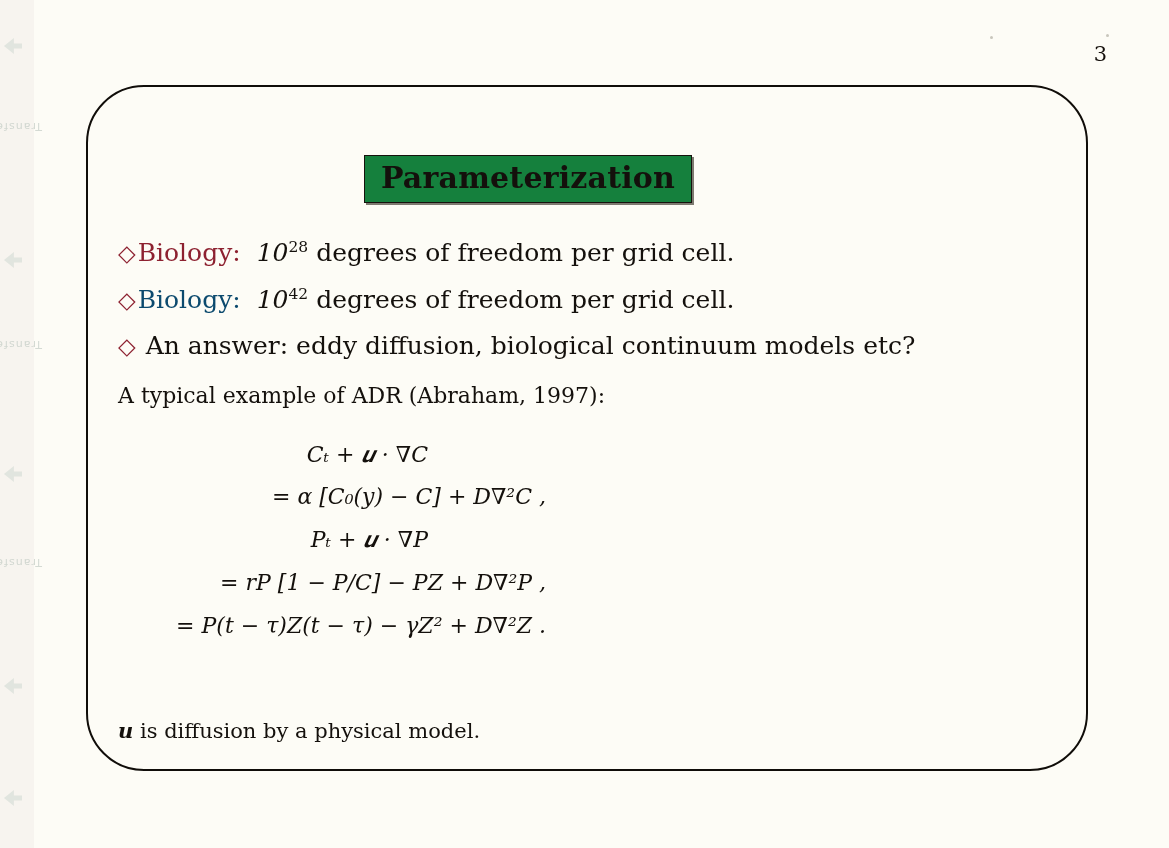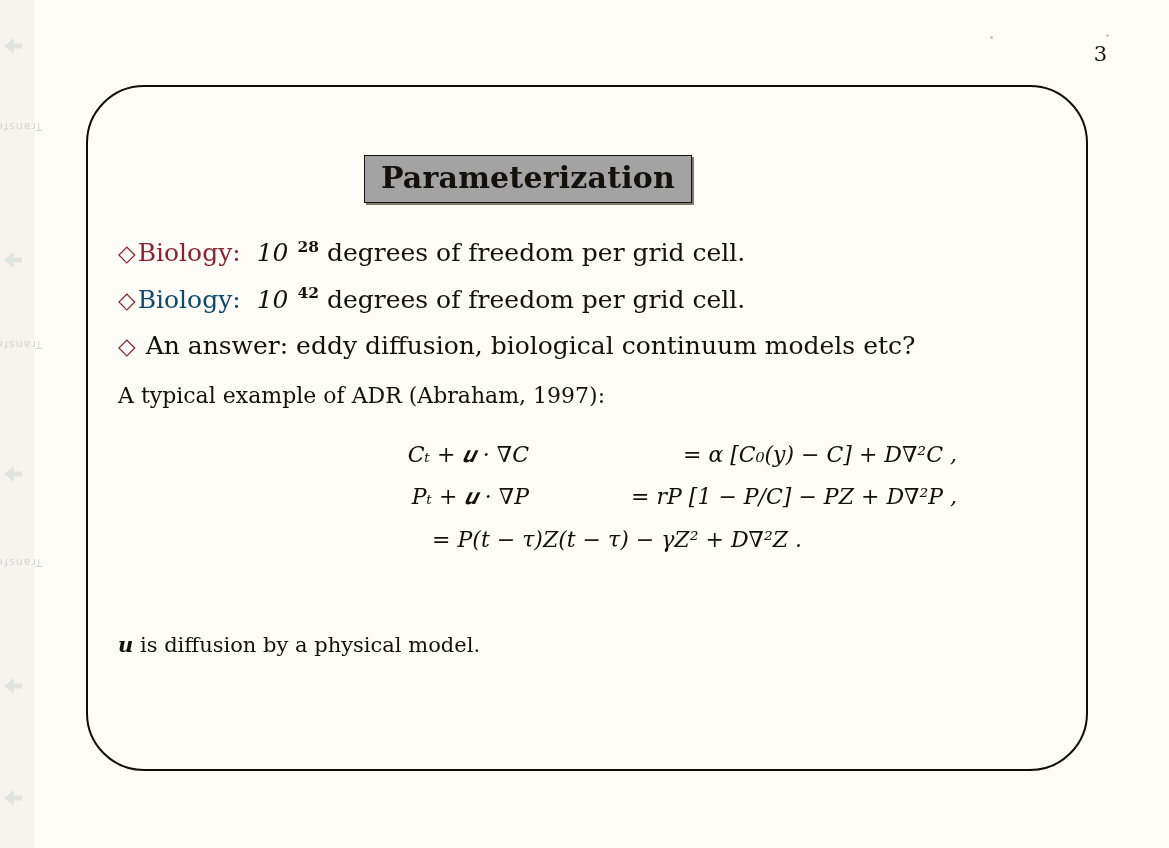--- a/index.html
+++ b/index.html
@@ -91,21 +91,21 @@
     height: 600px;
   }
 
   .title-wrap {
     text-align: center;
     margin-left: -120px;
     margin-bottom: 30px;
   }
   .title-box {
     display: inline-block;
-    background: #a3a3a3;
+    background: #15803d;
     border: 1.6px solid #16120d;
     padding: 4px 16px 7px 16px;
     font-size: 30px;
     font-weight: bold;
     letter-spacing: 0.2px;
     box-shadow: 2px 2px 0 #7d7a70;
   }
 
   .bullet-line {
     font-size: 25px;
@@ -117,38 +117,38 @@
     color: #8d2130;
     font-size: 23px;
     padding-right: 2px;
   }
   .lbl-physics { color: #8d2130; }
   .lbl-biology { color: #0c4a6e; }
 
   sup.exp {
     font-size: 0.62em;
     vertical-align: super;
-    font-weight: bold;
-    margin-left: 9px;
+    font-weight: normal;
   }
 
   .plain-line {
     font-size: 22px;
     margin: 16px 0 0 0;
   }
 
   .equations {
     margin: 26px 0 0 0;
     font-size: 22px;
     line-height: 1.95;
   }
   .eq-row {
     display: flex;
     justify-content: center;
     white-space: nowrap;
+    flex-direction: column;
   }
   .eq-lhs {
     text-align: right;
     width: 310px;
   }
   .eq-rhs {
     text-align: right;
     width: 420px;
     padding-left: 8px;
   }

